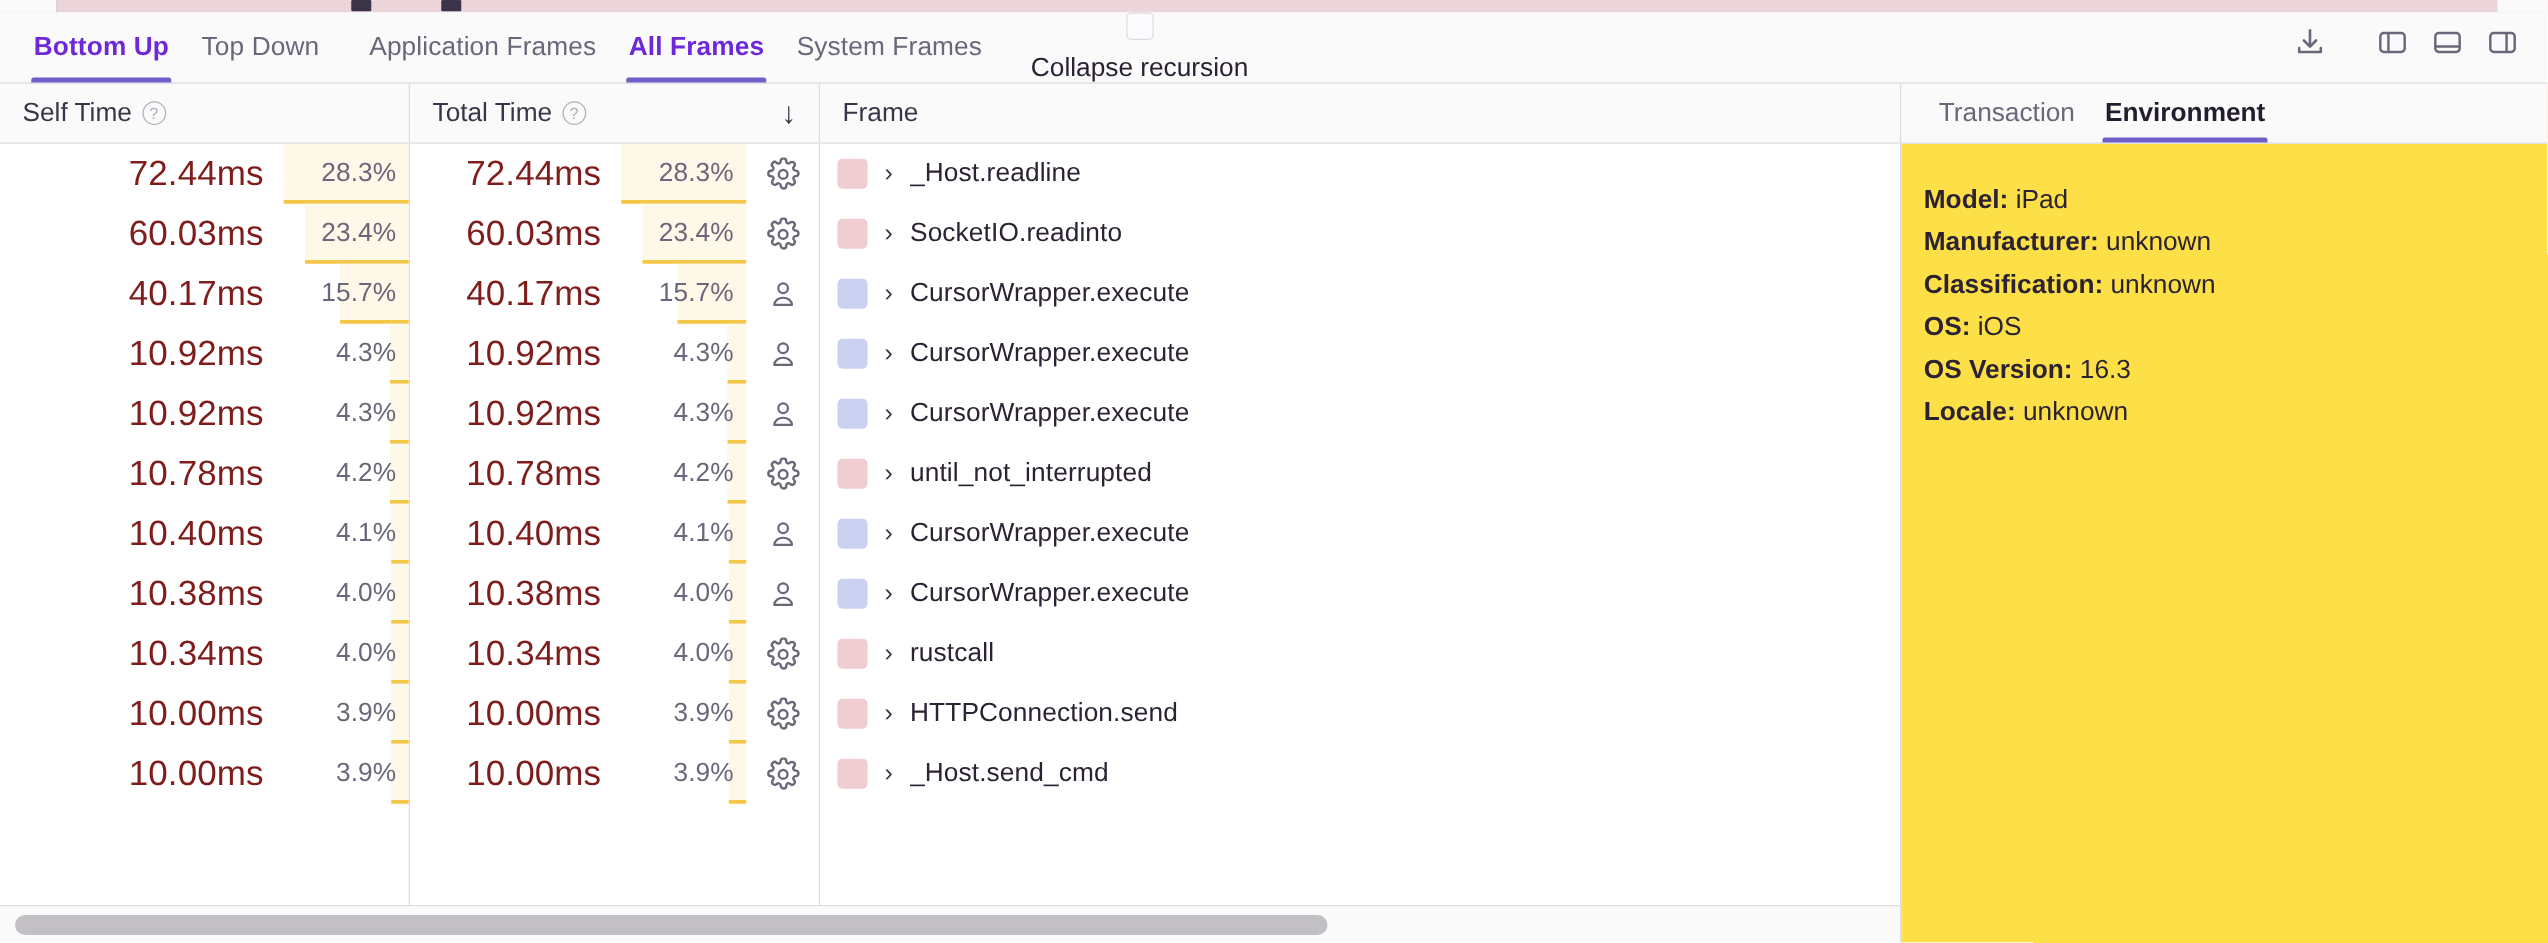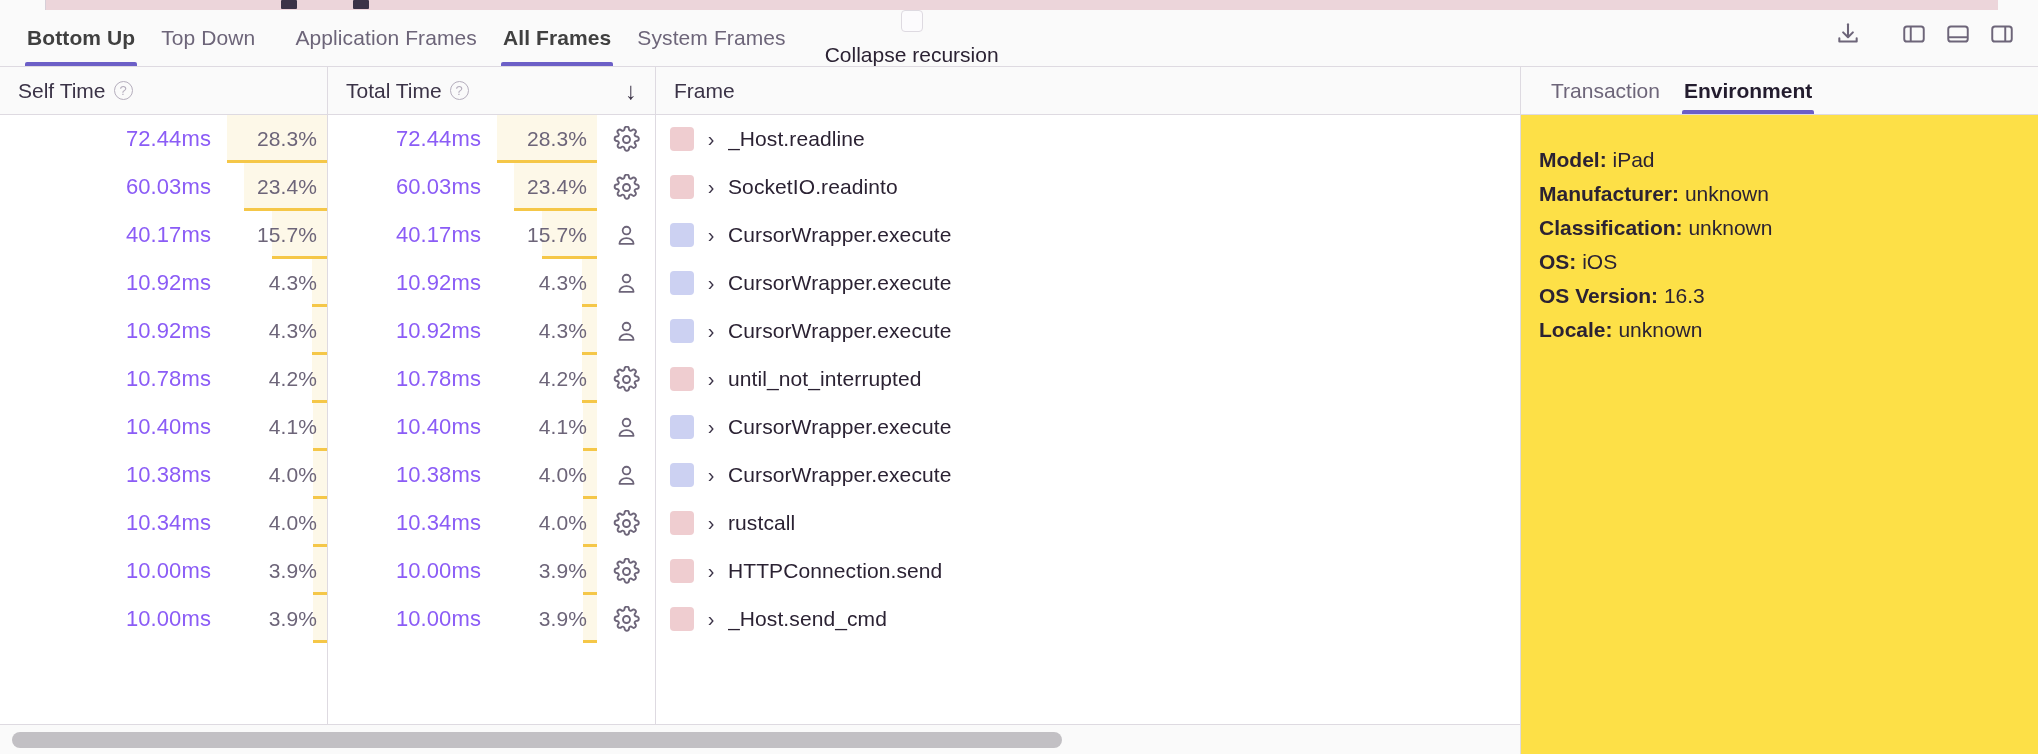--- a/index.html
+++ b/index.html
@@ -54,21 +54,21 @@
     position: relative;
     display: flex; align-items: center;
     height: 100%;
     padding: 0 13px;
     font-size: 21px;
     color: #6d6579;
     letter-spacing: 0.1px;
     cursor: pointer;
     white-space: nowrap;
   }
-  .tab.active { color: #404040; font-weight: bold; }
+  .tab.active { color: #6d28d9; font-weight: bold; }
   .tab.active::after {
     content: "";
     position: absolute;
     left: 11px; right: 11px; bottom: 0;
     height: 4px;
     background: #6c5fc7;
     border-radius: 2px 2px 0 0;
   }
   .tab-gap { width: 14px; }
 
@@ -164,22 +164,22 @@
     align-items: stretch;
   }
   .cell-self, .cell-total {
     width: 328px; flex: 0 0 328px;
     display: flex; align-items: stretch;
     border-right: 1px solid #dedae1;
   }
   .dur {
     flex: 1 1 auto;
     display: flex; align-items: center; justify-content: flex-end;
-    font-size: 22px;
-    color: #8b5cf6;
+    font-size: 28px;
+    color: #7f1d1d;
     padding-right: 16px;
     letter-spacing: .1px;
   }
   .pct-wrap {
     width: 100px; flex: 0 0 100px;
     position: relative;
     display: flex; align-items: center; justify-content: flex-end;
     padding-right: 10px;
   }
   .pct-fill {

